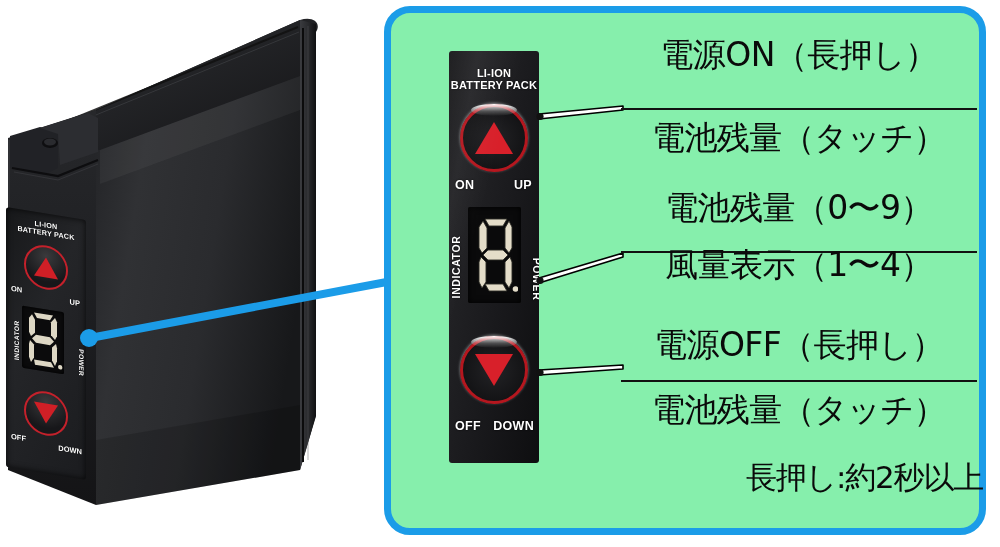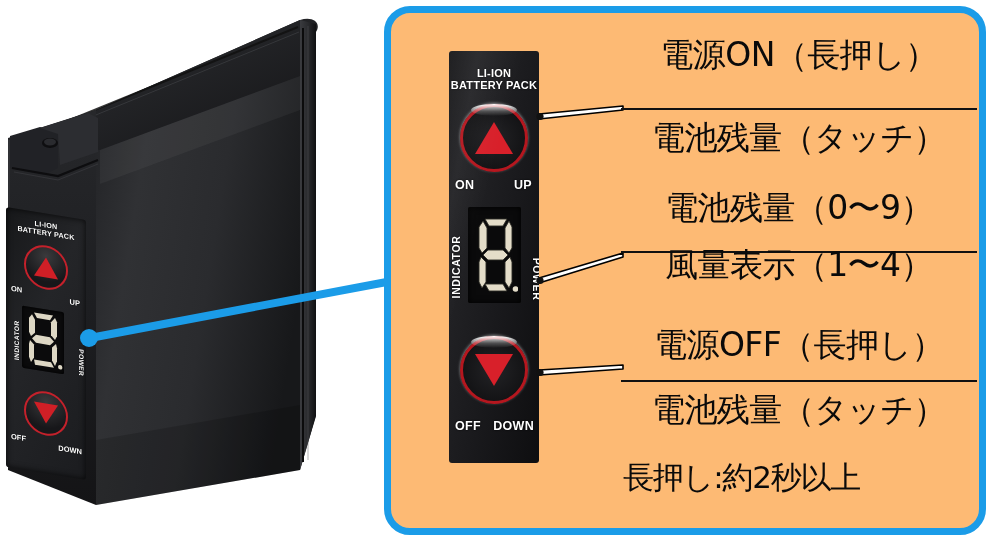--- a/index.html
+++ b/index.html
@@ -83,21 +83,21 @@
   
   #leader-line { position:absolute; left:0; top:0; width:1000px; height:547px; pointer-events:none; }
 
   
   #callout-box{
     position:absolute;
     left:384px; top:6px;
     width:602px; height:529px;
     border:7px solid #1b9ce8;
     border-radius:26px;
-    background:#fdba74;
+    background:#86efac;
     box-sizing:border-box;
   }
 
   
   #detail-panel{
     position:absolute;
     left:58px; top:38px;
     width:90px; height:412px;
     background:linear-gradient(100deg,#101012 0%,#242427 18%,#1a1a1d 55%,#0e0e10 100%);
     border-radius:3px;
@@ -173,21 +173,21 @@
   .txt{
     position:absolute;
     left:0; width:360px;
     font-family:"DejaVu Sans", "Liberation Sans", sans-serif;
     color:#0a0a0a;
     white-space:nowrap;
   }
   .txt.big{ font-size:33px; letter-spacing:-.6px; }
   .txt.note{ font-size:31px; letter-spacing:-1.2px; }
   .ctr{ text-align:center; }
-  .lft{ text-align:left; }
+  .lft{ text-align:right; }
 
   .row-rule{
     position:absolute;
     height:0;
     border-top:2.4px solid #111;
   }
 
   
   #detail-leaders{ position:absolute; left:0; top:0; width:602px; height:529px; pointer-events:none; }
 </style>

